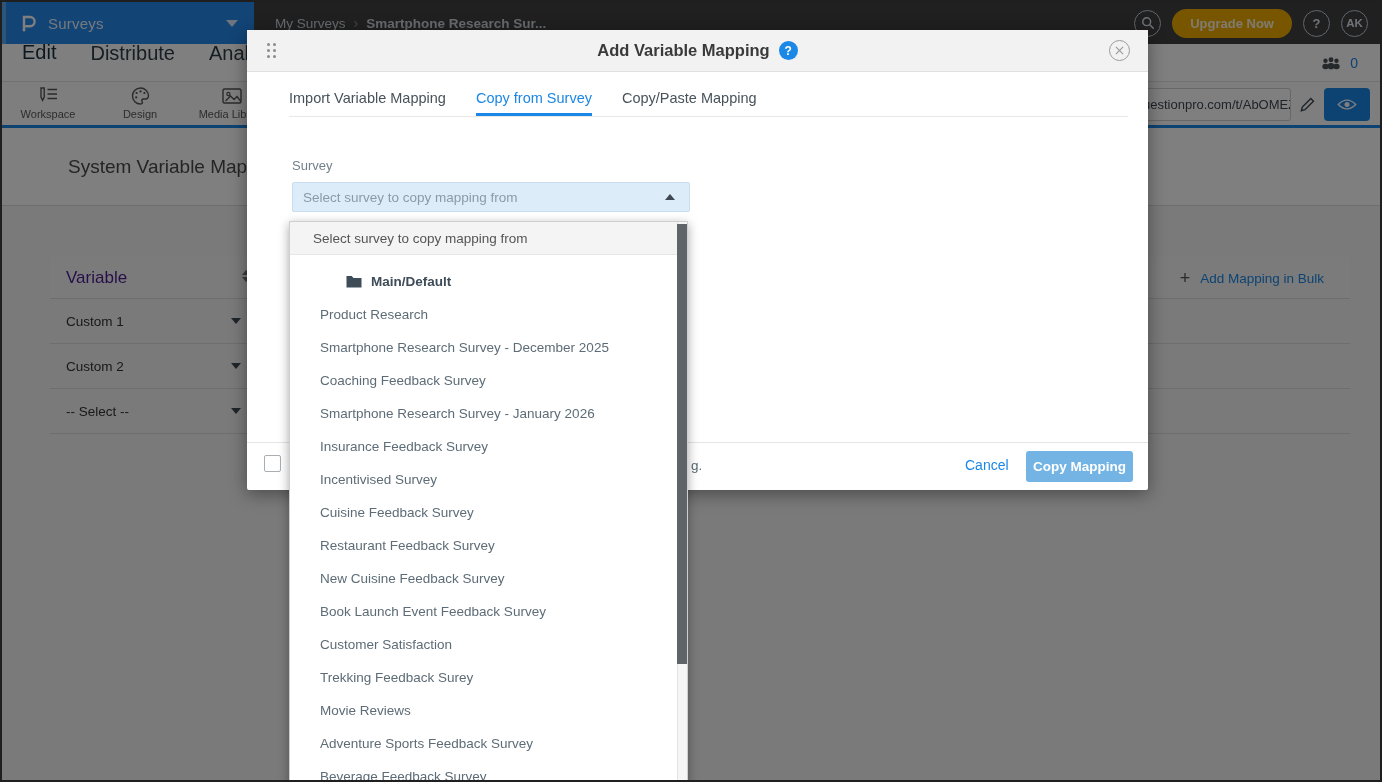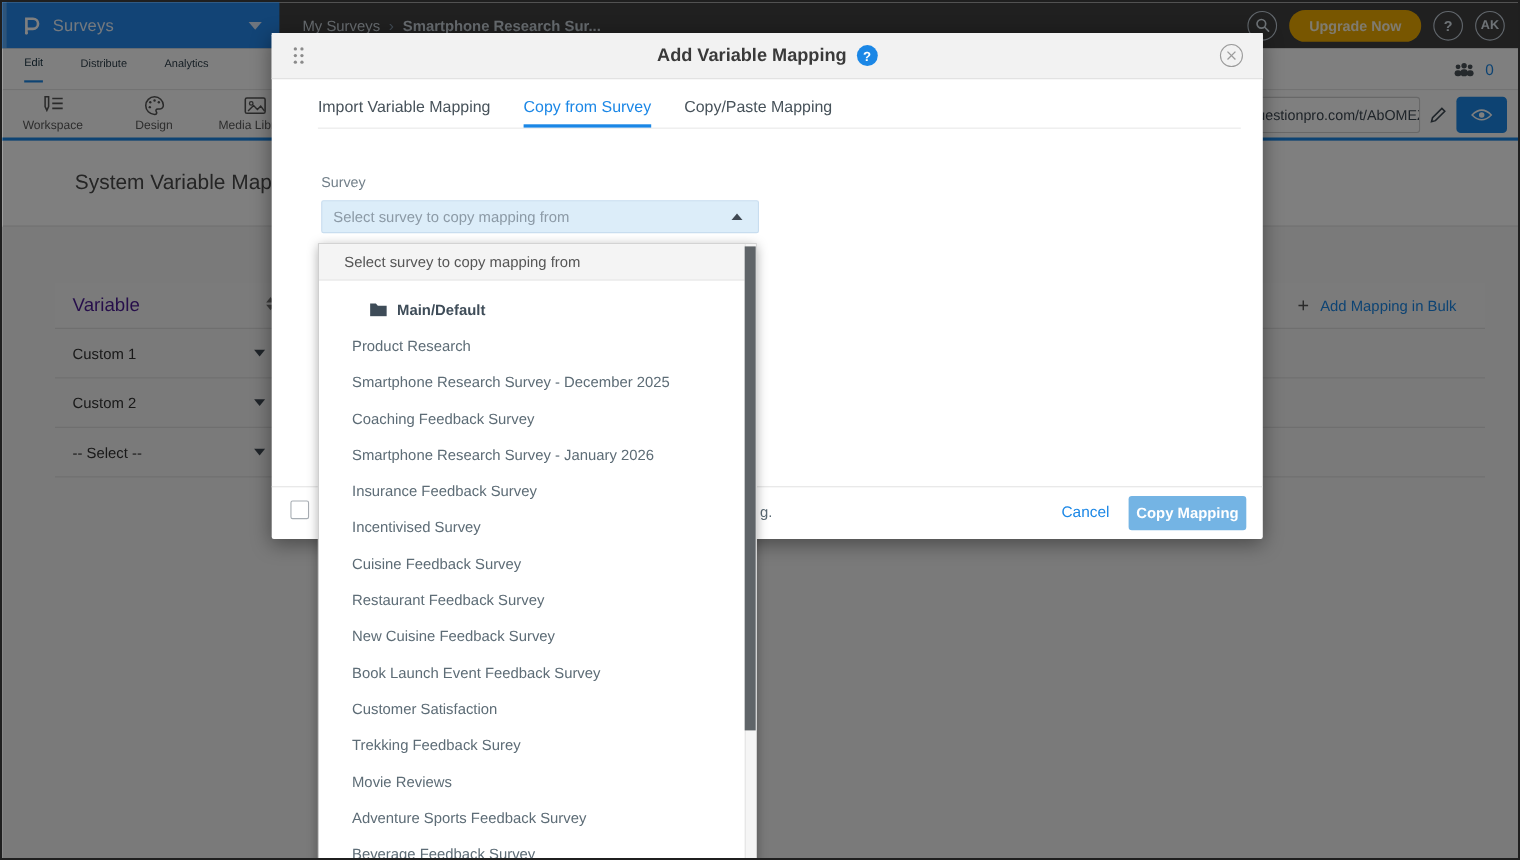--- a/index.html
+++ b/index.html
@@ -21,21 +21,21 @@
   .topbar-right { position:absolute; right:12px; top:0; height:42px; display:flex; align-items:center; gap:11px;justify-content:space-between; }
   .circle-btn { width:27px; height:27px; border:1.5px solid #c2cdd8; border-radius:50%;
                 display:flex; align-items:center; justify-content:center; color:#dde6ee; cursor:pointer;
                 font-size:13px; font-weight:700; }
   .upgrade-btn { height:29px; padding:0 18px; border-radius:15px; background:#f0ad00;
                  color:rgba(255,250,235,.95); font-size:13px; font-weight:700; display:flex; align-items:center; cursor:pointer; }
 
   
   .navrow { position:absolute; left:0; top:42px; right:0; height:38px; background:#fff; border-bottom:1px solid #e2e2e2; }
   .navtabs { position:absolute; left:20px; top:0; height:38px; display:flex; gap:34px; align-items:center; }
-  .navtab { font-size:10px; color:#2d3e4a; padding-bottom:10px; cursor:pointer; }
+  .navtab { font-size:20px; color:#2d3e4a; padding-bottom:20px; cursor:pointer; }
   .navtab.active { color:#17303f; border-bottom:2px solid #1b87e6; }
   .nav-right { position:absolute; right:22px; top:0; height:38px; display:flex; align-items:center; gap:8px; }
   .collab-count { color:#1b87e6; font-size:14px; }
 
   
   .toolbar { position:absolute; left:0; top:80px; right:0; height:46px; background:#fcfcfc;
              border-bottom:3px solid #1b87e6; }
   .tool-items { position:absolute; left:10px; top:4px; display:flex; gap:20px; }
   .tool-item { display:flex; flex-direction:column; align-items:center; gap:2px; width:72px; cursor:pointer; color:#555; }
   .tool-item .lbl { font-size:11px; color:#5a5a5a; white-space:nowrap; }
@@ -105,21 +105,21 @@
   .submit-btn { position:absolute; left:779px; top:8px; width:107px; height:31px; background:#74b4e4;
                 border-radius:3px; color:#fff; font-size:13.5px; font-weight:700;
                 display:flex; align-items:center; justify-content:center; cursor:pointer; }
 
   
   .dropdown { position:absolute; left:287px; top:219px; width:399px; height:575px; background:#fff;
               border:1px solid #cfcfcf; box-shadow:0 3px 10px rgba(0,0,0,.35); z-index:200; }
   .dd-selected { height:33px; line-height:33px; background:#f4f4f4; border-bottom:1px solid #e6e6e6;
                  padding-left:23px; font-size:13.5px; color:#555; cursor:pointer; }
   .dd-list { padding-top:10px; }
-  .dd-folder { height:33px; display:flex; align-items:center; gap:9px; padding-left:46px; cursor:pointer; }
+  .dd-folder { height:33px; display:flex; align-items:center; gap:9px; padding-left:36px; cursor:pointer;margin-left:20px; }
   .dd-folder .lbl { font-size:13.5px; font-weight:700; color:#3e4c58; }
   .dd-item { height:33px; line-height:33px; padding-left:30px; font-size:13.5px; color:#5d6c76;
              cursor:pointer; white-space:nowrap; }
   .dd-track { position:absolute; right:0; top:0; bottom:0; width:10px; background:#f5f5f5; border-left:1px solid #e4e4e4; }
   .dd-thumb { position:absolute; right:0; top:2px; width:10px; height:440px; background:#5f6468; cursor:pointer; }
 
   svg { display:block; }
 </style>
 </head>
 <body>

